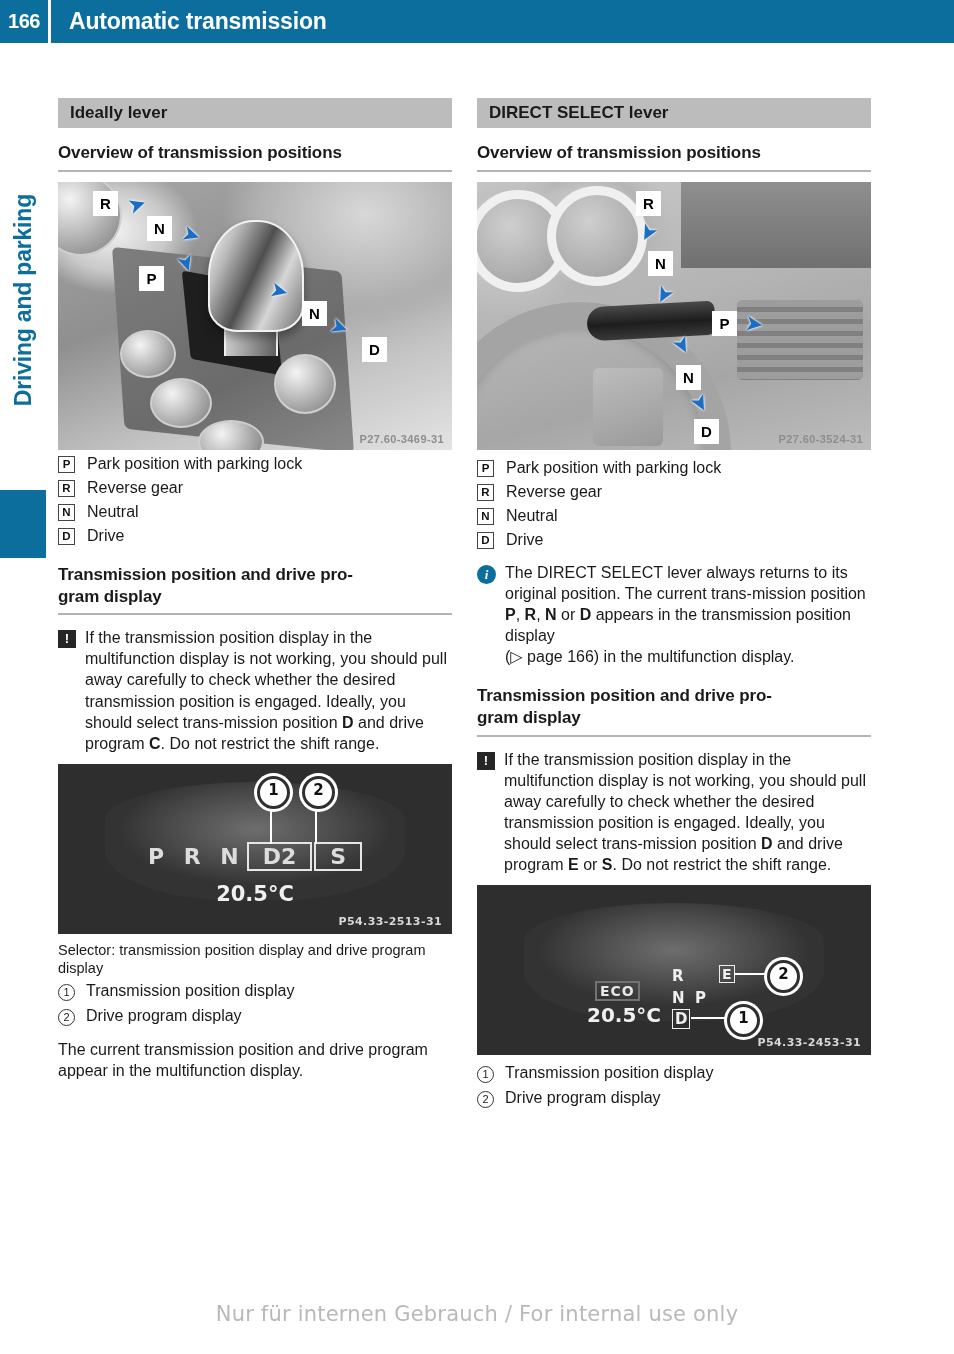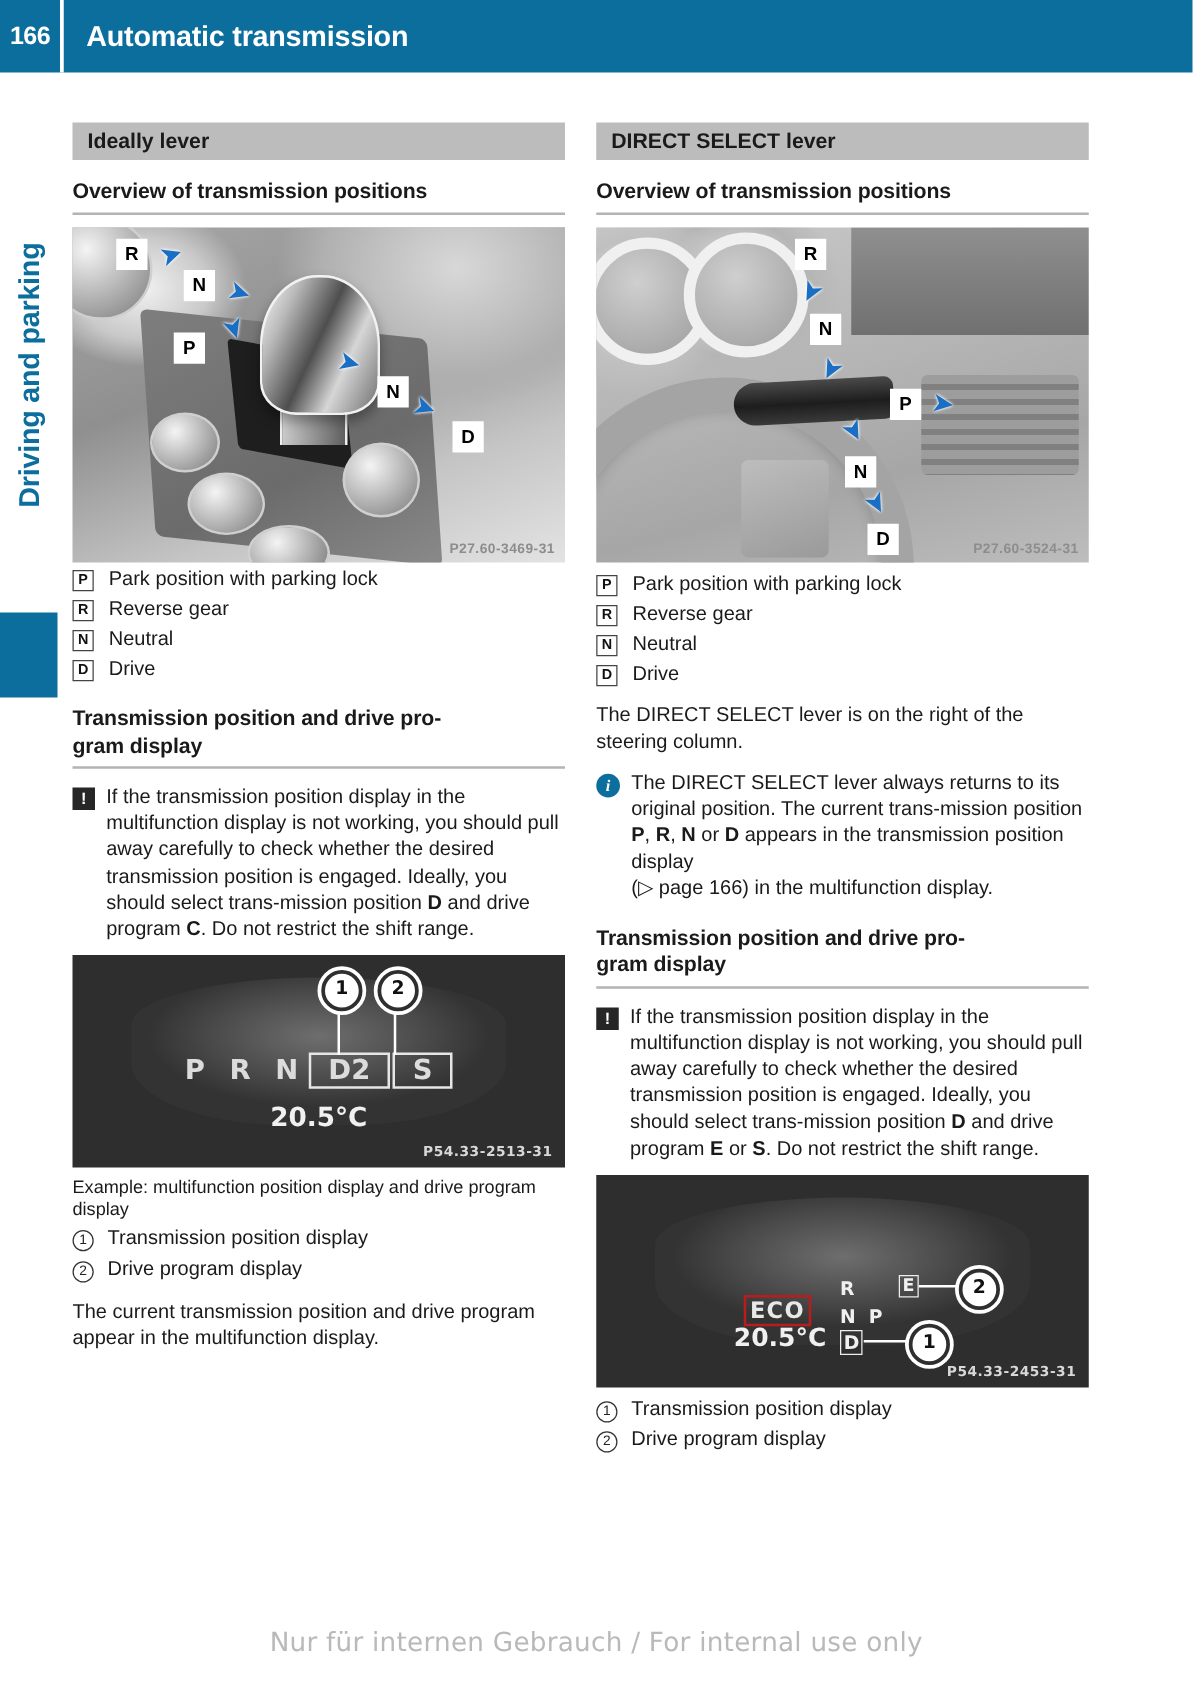--- a/index.html
+++ b/index.html
@@ -13,21 +13,21 @@
     position: relative;
     font-family: "Liberation Sans", sans-serif;
     color: #1a1a1a;
     overflow: hidden;
   }
 
   
   .header {
     position: absolute;
     left: 0; top: 0;
-    width: 954px; height: 58px;
+    width: 954px; height: 43px;
     background: #0c6e9c;
     display: flex;
     align-items: center;
   }
   .page-number {
     width: 48px;
     text-align: center;
     color: #ffffff;
     font-size: 20px;
     font-weight: bold;
@@ -438,23 +438,23 @@
     line-height: 23px;
     text-align: center;
     font-family: "DejaVu Sans", sans-serif;
   }
   .mfd-leader {
     position: absolute;
     background: #ffffff;
   }
   .eco-badge {
     position: absolute;
-    border: 2px solid #b91c1c;
+    border: 2px solid #737373;
     color: #e8e8e8;
-    font-size: 18px;
+    font-size: 14px;
     font-weight: bold;
     padding: 0 3px;
     letter-spacing: 1px;
     font-family: "DejaVu Sans", sans-serif;
   }
 </style>
 </head>
 <body>
 
 <div class="header">
@@ -535,21 +535,21 @@
     <div class="mfd-screen"></div>
     <div class="mfd-gear-row"><span>P R N</span><span class="mfd-box">D2</span><span class="mfd-box">S</span></div>
     <div class="mfd-temp">20.5°C</div>
     <div class="mfd-leader" style="left:212px; top:34px; width:2px; height:46px;"></div>
     <div class="mfd-leader" style="left:257px; top:34px; width:2px; height:46px;"></div>
     <div class="mfd-circ" style="left:199px; top:12px;">1</div>
     <div class="mfd-circ" style="left:244px; top:12px;">2</div>
     <div class="mfd-code">P54.33-2513-31</div>
   </div>
 
-  <div class="caption">Example: multifunction position display and drive program display</div>
+  <div class="caption">Selector: transmission position display and drive program display</div>
 
   <div class="num-list">
     <div class="num-row">
       <span class="circnum">1</span>
       <span>Transmission position display</span>
     </div>
     <div class="num-row">
       <span class="circnum">2</span>
       <span>Drive program display</span>
     </div>
@@ -603,21 +603,20 @@
     <div class="gear-row">
       <span class="gearbox">N</span>
       <span class="gear-label">Neutral</span>
     </div>
     <div class="gear-row">
       <span class="gearbox">D</span>
       <span class="gear-label">Drive</span>
     </div>
   </div>
 
-  <div class="para">The DIRECT SELECT lever is on the right of the steering column.</div>
 
   <div class="notice">
     <span class="icon-info">i</span>
     <span class="body"><span>The DIRECT SELECT lever always returns to its original position. The current trans-mission position </span><b class="g">P</b><span>, </span><b class="g">R</b><span>, </span><b class="g">N</b><span> or </span><b class="g">D</b><span> appears in the transmission position display</span><br><span>(</span><span>▷</span><span> page 166</span><span>) in the multifunction display.</span></span>
   </div>
 
   <h2 class="sub" style="margin-top:18px; white-space:pre-line;">Transmission position and drive pro-
 gram display</h2>
 
   <div class="notice">

